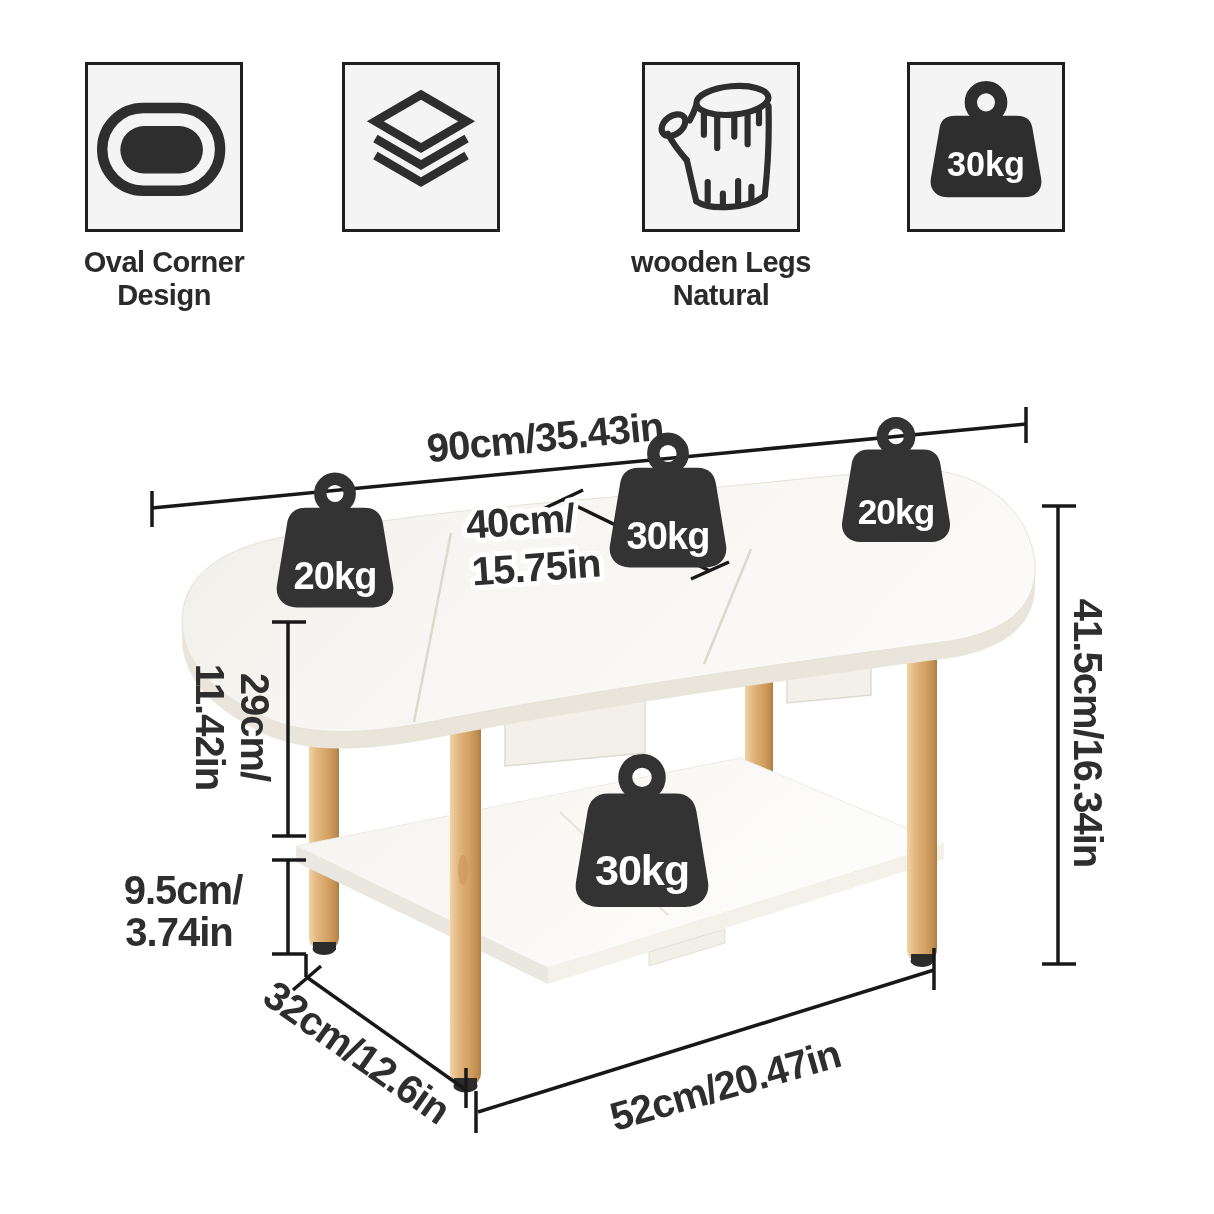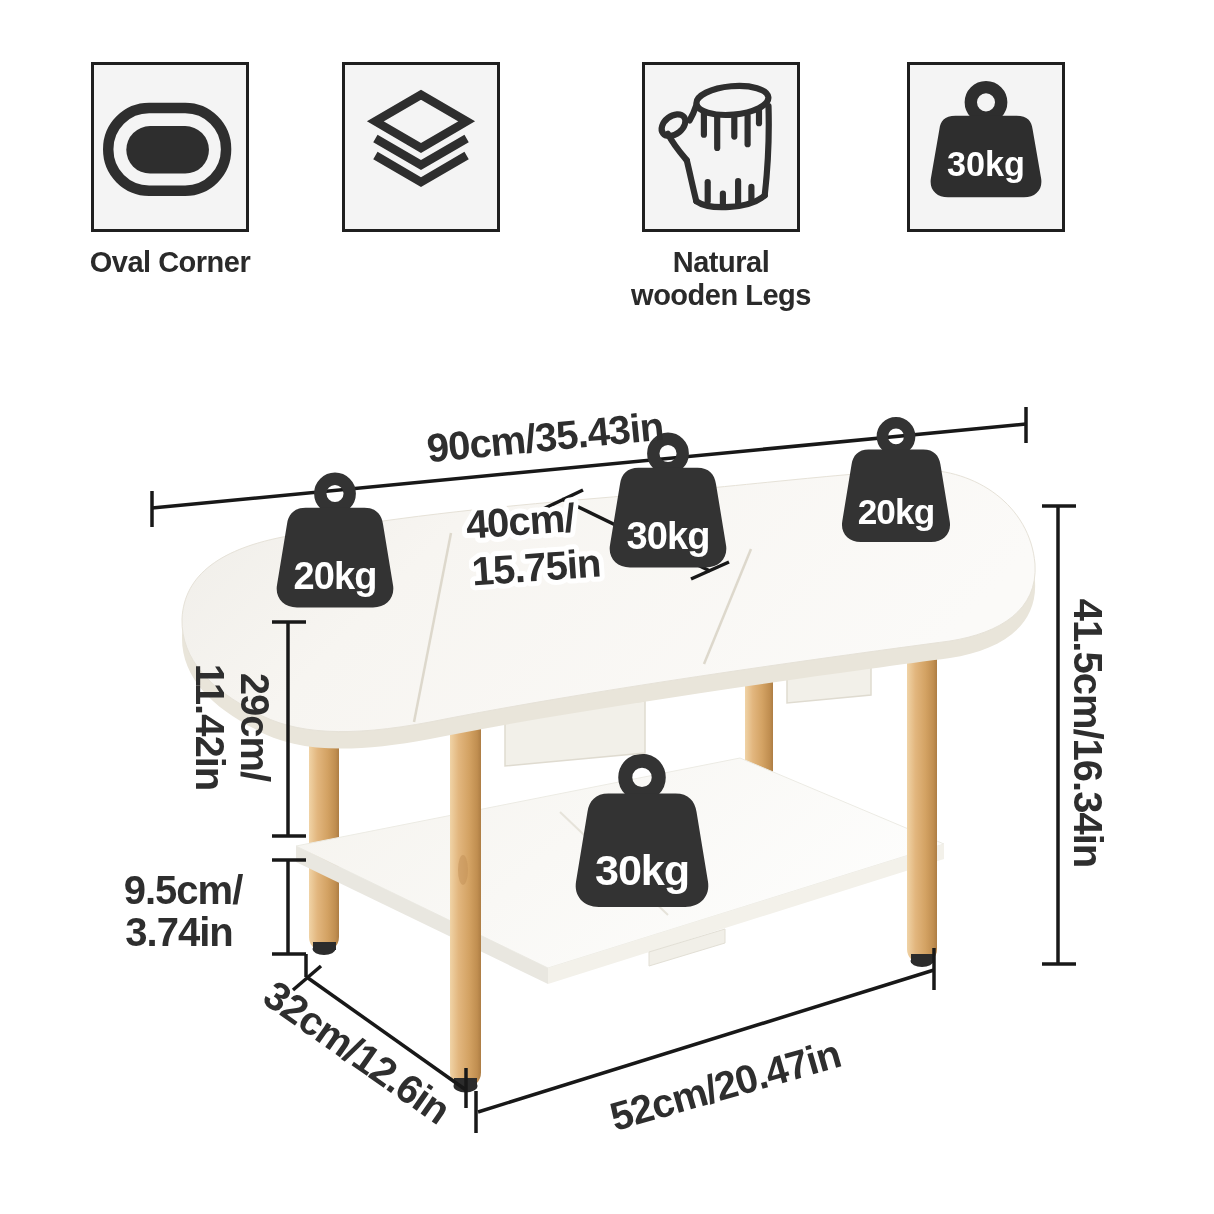--- a/index.html
+++ b/index.html
@@ -1,21 +1,21 @@
 <!DOCTYPE html>
 <html><head>
 <meta charset="utf-8">
 <style>
   html,body{margin:0;padding:0;background:#ffffff;}
   #stage{
     position:relative;width:1214px;height:1214px;background:#ffffff;overflow:hidden;
     font-family:"Liberation Sans", sans-serif;
   }
   .feature-card{position:absolute;top:62px;width:158px;}
-  .feature-card:nth-of-type(1){left:91px;}
+  .feature-card:nth-of-type(1){left:85px;}
   .feature-card:nth-of-type(2){left:342px;}
   .feature-card:nth-of-type(3){left:642px;}
   .feature-card:nth-of-type(4){left:907px;}
   .icon-box{
     width:158px;height:170px;background:#f4f4f4;border:3px solid #1f1f1f;
     box-sizing:border-box;display:flex;align-items:center;justify-content:center;
   }
   .feature-label{
     position:absolute;top:184px;left:50%;transform:translateX(-50%);
     width:300px;text-align:center;font-weight:bold;font-size:29px;line-height:33px;
@@ -36,20 +36,21 @@
 
   <div class="feature-card">
     <div class="icon-box">
       <svg width="158" height="164" viewBox="0 0 160 170">
         <rect x="15" y="44" width="124" height="87" rx="43" fill="none" stroke="#2e2e2e" stroke-width="11"></rect>
         <rect x="34" y="63" width="87" height="50" rx="25" fill="#2e2e2e"></rect>
       </svg>
     </div>
     <div class="feature-label">
       <span>Oval Corner</span>
+        <span>Design</span>
     </div>
   </div>
 
   <div class="feature-card">
     <div class="icon-box">
       <svg width="158" height="164" viewBox="0 0 160 170">
         <path d="M32,94 L80,122 L128,94" fill="none" stroke="#2e2e2e" stroke-width="9"></path>
         <path d="M32,76 L80,104 L128,76" fill="none" stroke="#2e2e2e" stroke-width="9"></path>
         <path d="M80,30 L128,58 L80,86 L32,58 Z" fill="#f4f4f4" stroke="#2e2e2e" stroke-width="9"></path>
       </svg>
@@ -73,22 +74,22 @@
           <path d="M108,52 v30"></path>
             <path d="M120,46 v14"></path>
           <path d="M66,142 v-20"></path>
             <path d="M82,146 v-12"></path>
             <path d="M98,145 v-24"></path>
             <path d="M112,141 v-14"></path>
         </g>
       </svg>
     </div>
     <div class="feature-label">
-      <span>Natural</span>
-        <span>wooden Legs</span>
+      <span>wooden Legs</span>
+        <span>Natural</span>
     </div>
   </div>
 
   <div class="feature-card">
     <div class="icon-box">
       <svg width="158" height="164" viewBox="0 0 160 170">
         <circle cx="80" cy="38" r="16" fill="none" stroke="#2e2e2e" stroke-width="13"></circle>
         <path d="M48,52 C36,52 32,58 31,66 L22,118 C20,130 28,138 40,138 L120,138 C132,138 140,130 138,118 L129,66 C128,58 124,52 112,52 Z" fill="#2e2e2e"></path>
         <text x="80" y="116" text-anchor="middle" font-size="36" fill="#ffffff">30kg</text>
       </svg>

